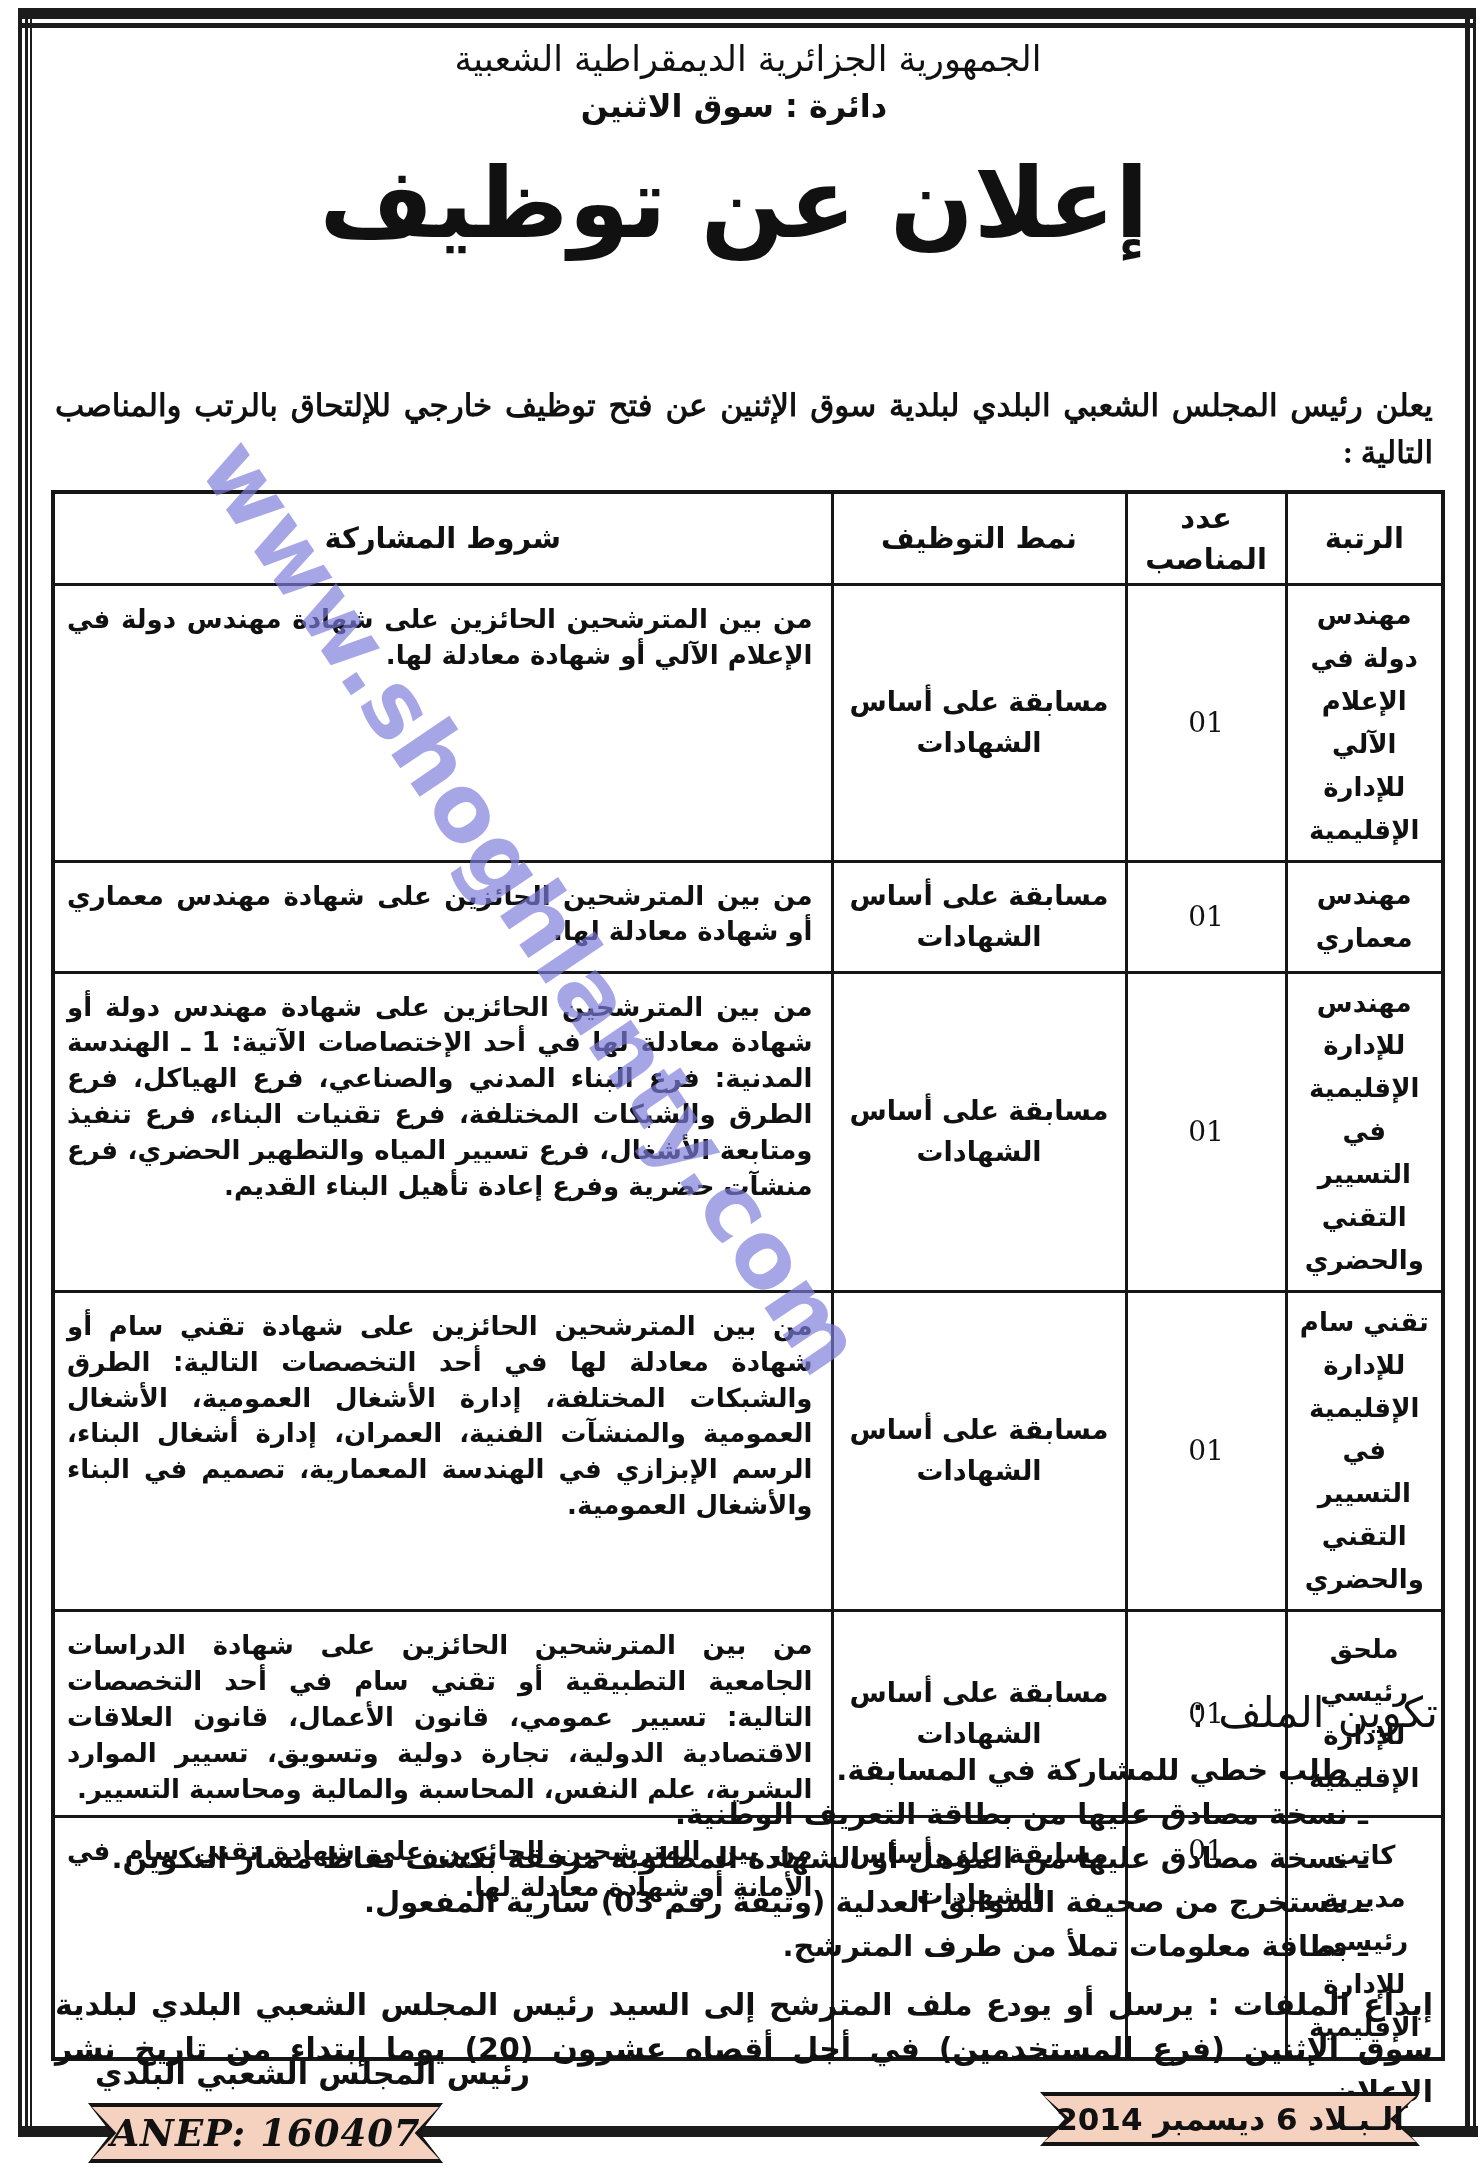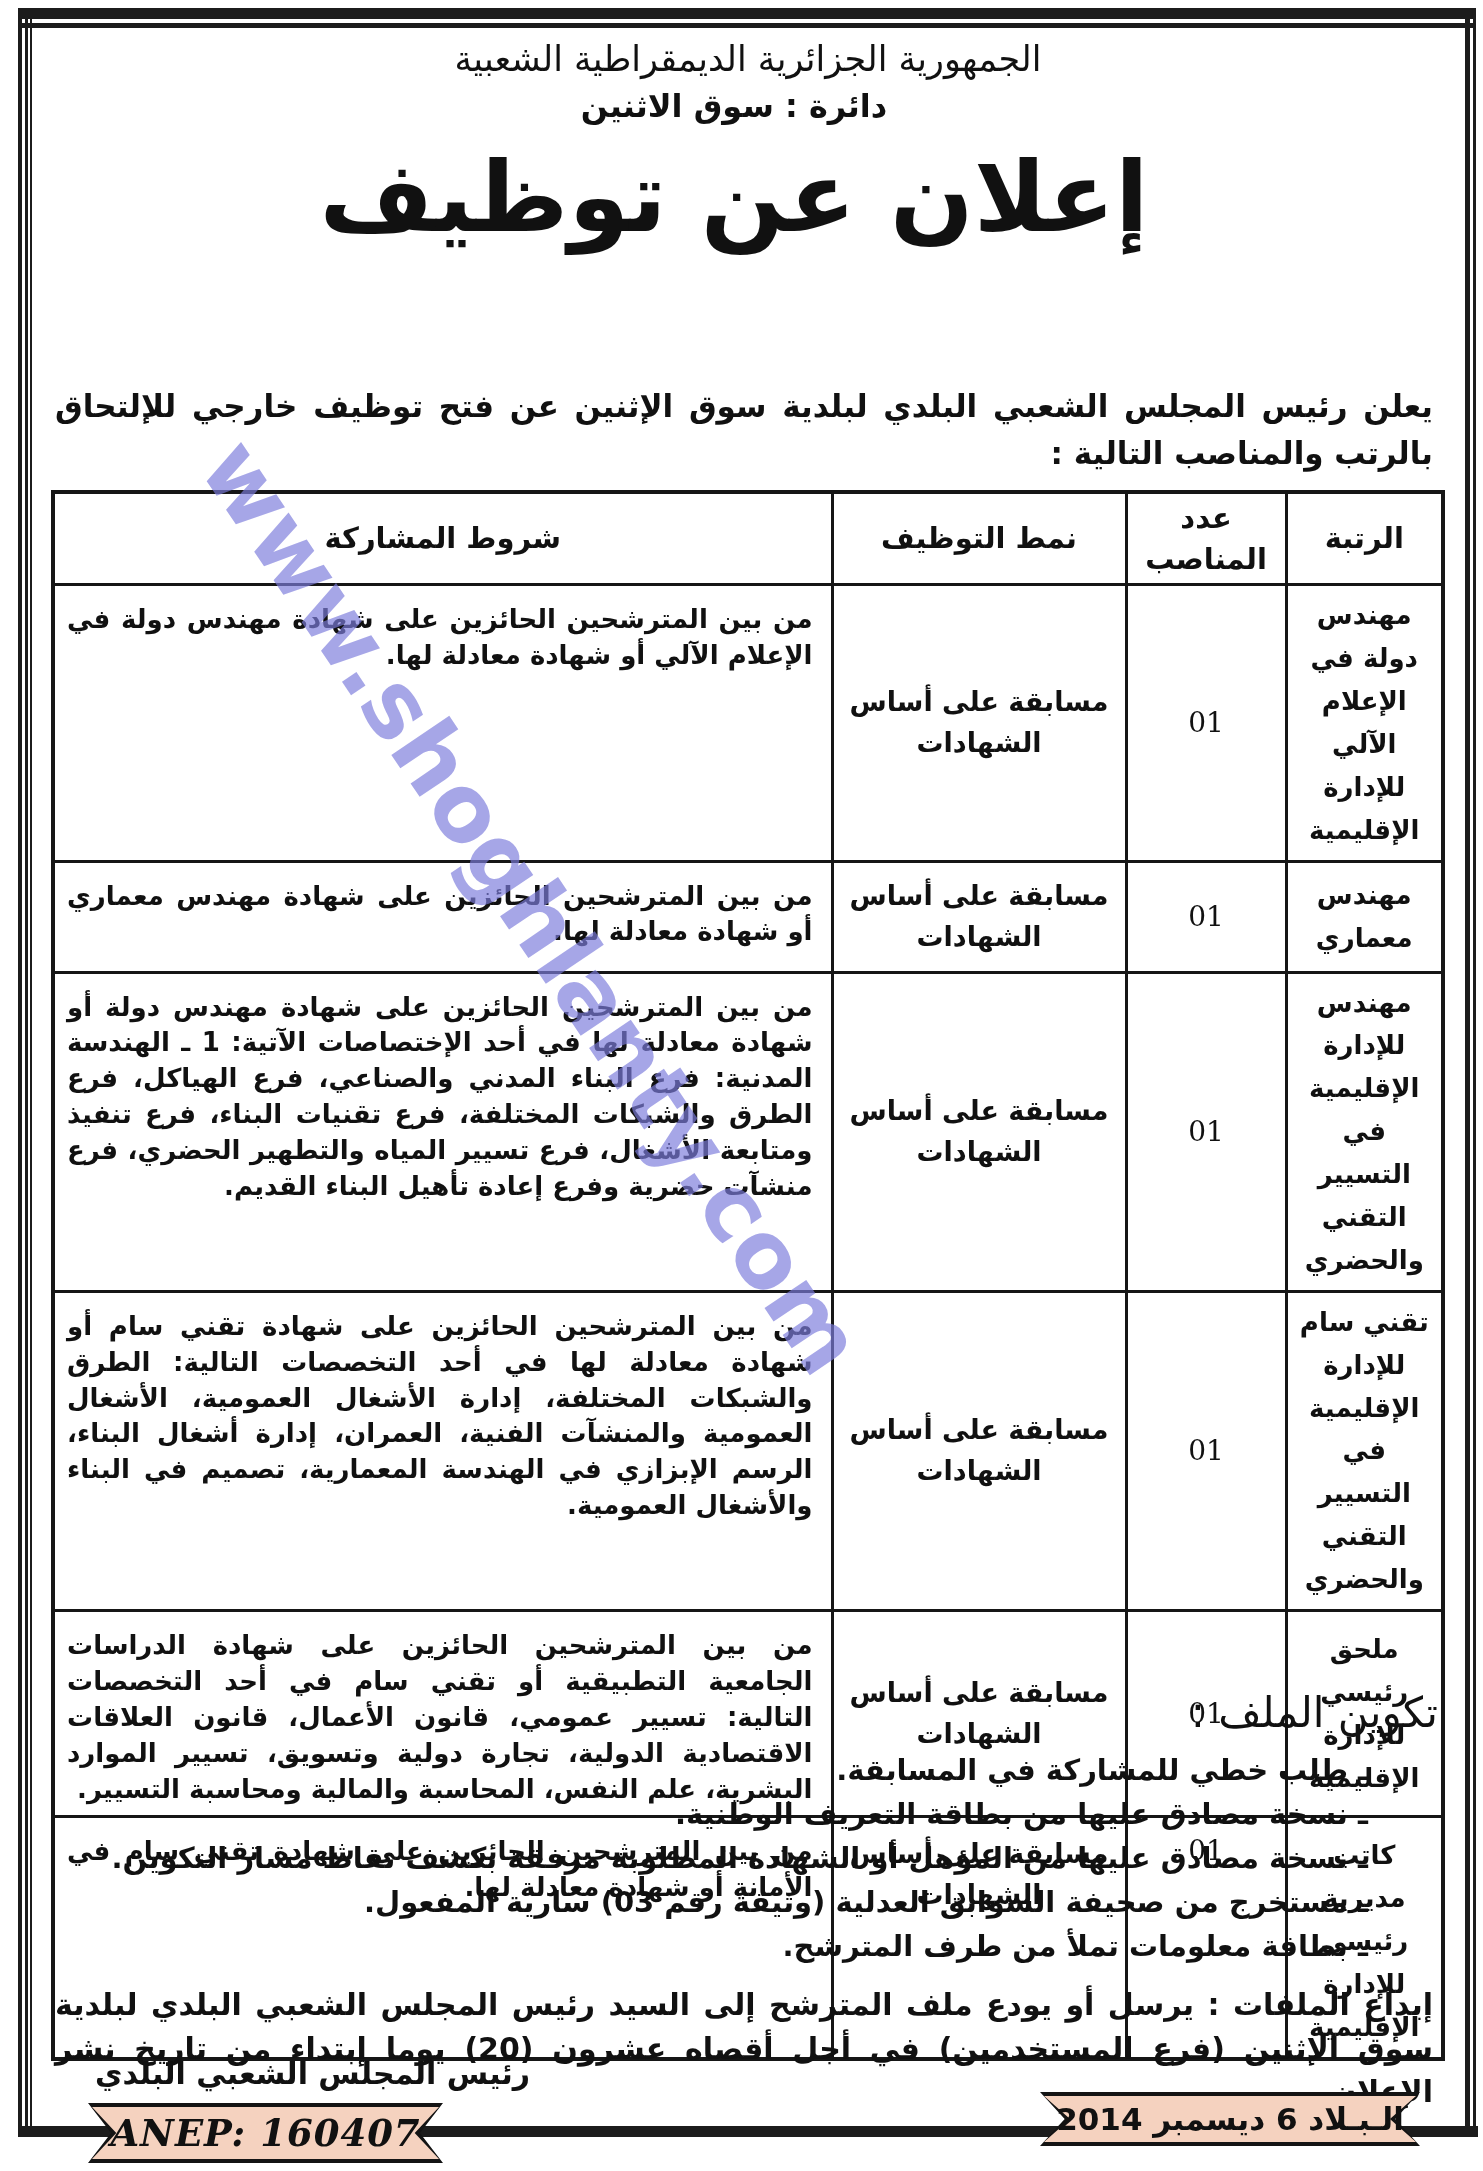--- a/index.html
+++ b/index.html
@@ -20,26 +20,26 @@
   .left-rule-2 { top:8px; left:25px; width:3px;  height:2126px; }
   .left-rule-3 { top:8px; left:30px; width:2px;  height:2126px; }
   .right-rule-1 { top:8px; left:1465px; width:5px; height:2122px; }
   .right-rule-2 { top:8px; left:1473px; width:3px; height:2122px; }
   .bottom-rule { top:2126px; left:18px; width:1460px; height:11px; }
 
   
   .header-block { position:absolute; top:36px; left:30px; right:45px; text-align:center; }
   .gov-line   { font-size:35px; font-weight:normal; line-height:1.35;margin-left:28px; }
   .admin-line { font-size:32px; font-weight:bold; line-height:1.45; }
-  .main-title { margin-top:10px; font-size:98px; font-weight:bold; letter-spacing:0; }
+  .main-title { margin-top:16px; font-size:98px; font-weight:bold; letter-spacing:0; }
 
   .intro {
     position:absolute; top:383px; right:50px; left:55px;
     font-size:31px; font-weight:bold; line-height:1.5;
-    text-align:justify; text-align-last:right;
+    text-align:justify; text-align-last:right;font-family:Liberation Serif, serif;
   }
 
   
   table.jobs {
     position:absolute; top:490px; right:38px;
     width:1390px;
     border-collapse:collapse;
     table-layout:fixed;
   }
   table.jobs th, table.jobs td { border:3px solid #161616; }

